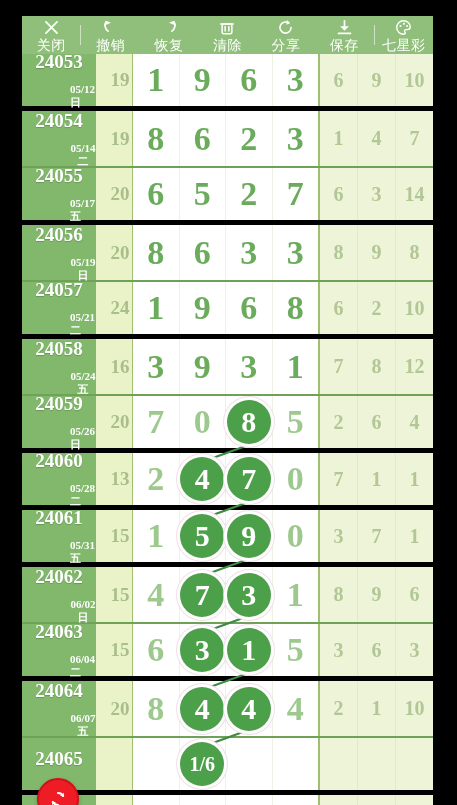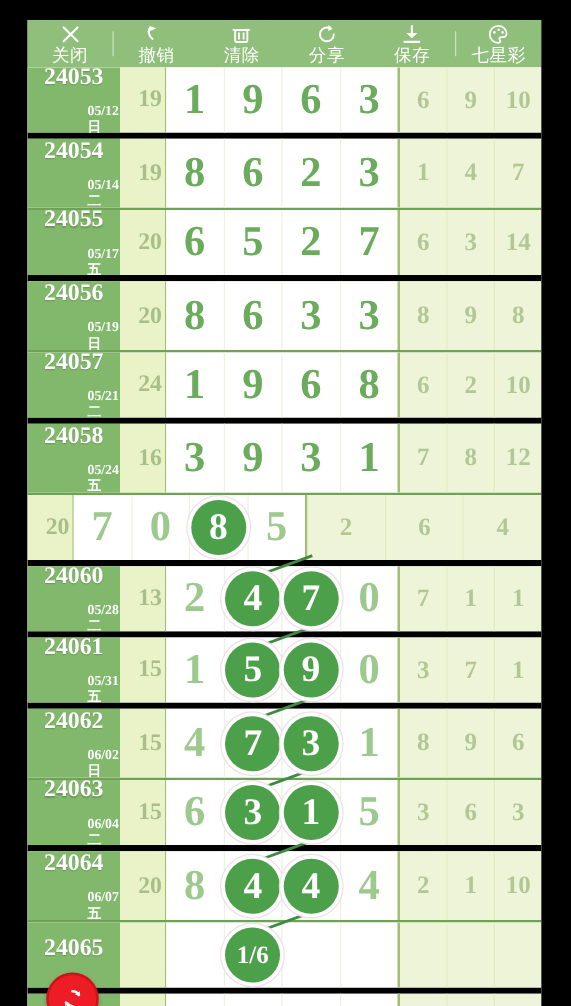--- a/index.html
+++ b/index.html
@@ -54,21 +54,21 @@
   }
   .row.grp{border-bottom:2px solid #6fa257;}
   .row.thin{border-bottom:5px solid #000000;}
 
   
   .c-issue{
     width:74px;flex:0 0 74px;background:#82b86c;
     display:flex;flex-direction:column;align-items:center;justify-content:center;
     color:#fff;box-sizing:border-box;
   }
-  .row.grp .c-issue{border-bottom:0;}
+  .row.grp .c-issue{border-bottom:0;text-align:center;}
   .issue-no{
     font-family:"Liberation Serif","DejaVu Serif",serif;
     font-weight:bold;font-size:19px;line-height:21px;color:#ffffff;
     text-shadow:0 1px 1px rgba(0,0,0,.18);
   }
   .issue-dt{
     font-family:"Liberation Serif","DejaVu Serif",serif;
     font-weight:bold;font-size:11px;line-height:13px;color:#ffffff;margin-top:11px;padding-left:48px;
   }
 
@@ -158,20 +158,29 @@
         </div>
         <div class="tb-sep"></div>
         <div class="tb-item">
           <div class="tb-ico">
             <svg width="20" height="20" viewBox="0 0 24 24">
               <path d="M6 6c-2 3-1.5 8 2.5 11" stroke="#fff" stroke-width="2" fill="none" stroke-linecap="round"></path>
               <path d="M3.4 10.6L6 4.6l6 2.2z" fill="#fff"></path>
             </svg>
           </div>
           <div class="tb-lbl">撤销</div>
+        </div>
+        <div class="tb-item">
+          <div class="tb-ico">
+            <svg width="20" height="20" viewBox="0 0 24 24">
+              <path d="M18 6c2 3 1.5 8-2.5 11" stroke="#fff" stroke-width="2" fill="none" stroke-linecap="round"></path>
+              <path d="M20.6 10.6L18 4.6l-6 2.2z" fill="#fff"></path>
+            </svg>
+          </div>
+          <div class="tb-lbl">恢复</div>
         </div>
         <div class="tb-item">
           <div class="tb-ico">
             <svg width="18" height="18" viewBox="0 0 24 24">
               <rect x="5.5" y="6.5" width="13" height="13" rx="2" stroke="#fff" stroke-width="2" fill="none"></rect>
               <path d="M3.5 6.5h17M9.5 10v6M14.5 10v6" stroke="#fff" stroke-width="2" stroke-linecap="round" fill="none"></path>
             </svg>
           </div>
           <div class="tb-lbl">清除</div>
         </div>
@@ -415,20 +424,24 @@
             </div>
             <div class="scell">
               <span>8</span>
             </div>
             <div class="scell">
               <span>12</span>
             </div>
           </div>
         </div>
         <div class="row thin">
+          <div class="c-issue">
+            <div class="issue-no">24059</div>
+            <div class="issue-dt">05/26 日</div>
+          </div>
           <div class="c-sum">
             <span>20</span>
           </div>
           <div class="c-main">
             <div class="cell">
               <span class="dg dim">7</span>
             </div>
             <div class="cell">
               <span class="dg dim">0</span>
             </div>

